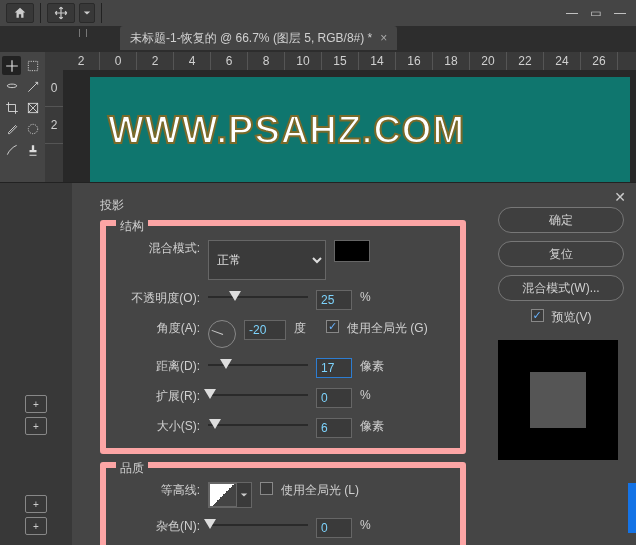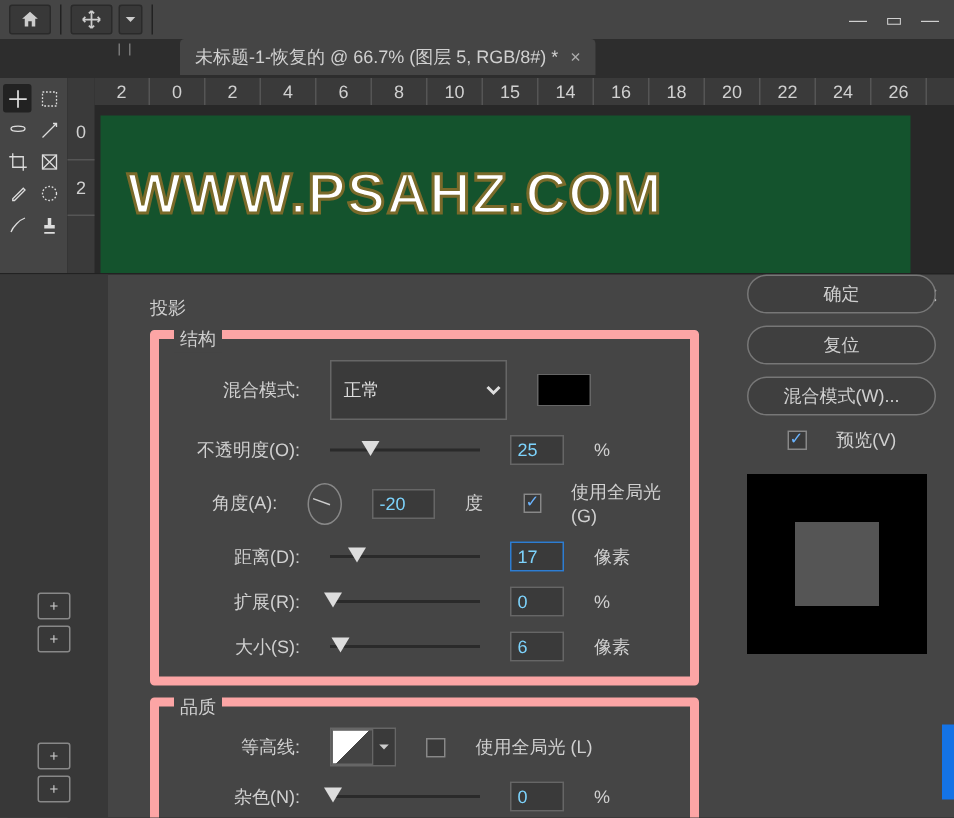--- a/index.html
+++ b/index.html
@@ -20,32 +20,32 @@
   .tool{width:19px;height:19px;display:flex;align-items:center;justify-content:center;border-radius:2px}
   .tool.active{background:#222}
   .left-col{width:35px;background:#383838;display:flex;flex-direction:column;justify-content:flex-end;padding-bottom:10px;gap:4px}
   .add-ico{width:22px;height:18px;margin:0 auto;border:1px solid #888;display:flex;align-items:center;justify-content:center;font-size:10px;color:#ccc;border-radius:2px}
   .canvas-wrap{flex:1;position:relative;background:#282828}
   .ruler-h{position:absolute;top:0;left:18px;right:0;height:18px;background:#3a3a3a;display:flex;overflow:hidden;font-size:10px;color:#aaa}
   .ruler-h span{width:37px;text-align:center;border-right:1px solid #555;line-height:18px}
   .ruler-v{position:absolute;top:18px;left:0;width:18px;bottom:0;background:#3a3a3a;display:flex;flex-direction:column;font-size:10px;color:#aaa}
   .ruler-v span{height:37px;display:flex;align-items:center;justify-content:center;border-bottom:1px solid #555}
   .ruler-c{position:absolute;top:0;left:0;width:18px;height:18px;background:#3a3a3a}
-  .canvas{position:absolute;top:25px;left:22px;width:540px;height:120px;background:#14532d}
+  .canvas{position:absolute;top:25px;left:45px;width:540px;height:120px;background:#0f766e}
   .canvas-text{font-family:"Arial Black",Arial;font-weight:900;font-size:38px;letter-spacing:1px;margin:32px 18px;color:#fff;-webkit-text-stroke:2px #7a6a2a}
   .overlay{position:absolute;top:182px;left:0;right:0;bottom:0;background:#454545;border-top:1px solid #222}
   .ov-close{position:absolute;top:6px;right:10px;color:#ccc;font-size:14px;cursor:pointer}
   .ov-body{display:flex;height:100%}
   .ov-left{width:72px;background:#3d3d3d}
   .ov-mid{flex:1;padding:14px 20px 0 28px}
-  .ov-right{width:150px;padding:0 12px 0;position:relative}
+  .ov-right{width:150px;padding:24px 12px 0;position:relative}
   .fx-title{margin-bottom:6px}
   .fieldset{border:6px solid #fca5a5;border-radius:3px;padding:14px 14px 0;position:relative;margin-bottom:8px}
   .fieldset .legend{position:absolute;top:-8px;left:10px;background:#454545;padding:0 4px}
-  .row{display:flex;align-items:center;margin-bottom:10px;gap:20px}
+  .row{display:flex;align-items:flex-start;margin-bottom:10px;gap:8px}
   .lbl{width:80px;text-align:right}
   select.combo{background:#3a3a3a;border:1px solid #666;color:#ddd;width:118px;height:40px;padding:0 4px}
   .swatch{width:36px;height:22px;background:#000;border:1px solid #666}
   .slider{position:relative;width:100px;height:14px}
   .slider .track{position:absolute;top:6px;left:0;right:0;height:2px;background:#2a2a2a}
   .slider .thumb{position:absolute;top:1px;width:0;height:0;border-left:6px solid transparent;border-right:6px solid transparent;border-top:10px solid #ddd}
   .num{width:36px;height:20px;background:#3a3a3a;border:1px solid #666;color:#7dd3fc;text-align:left;padding:0 4px}
   .num.hl{border:1px solid #2d7dd2}
   .unit{width:24px}
   .angle{width:28px;height:28px;border:1px solid #888;border-radius:50%;position:relative}

